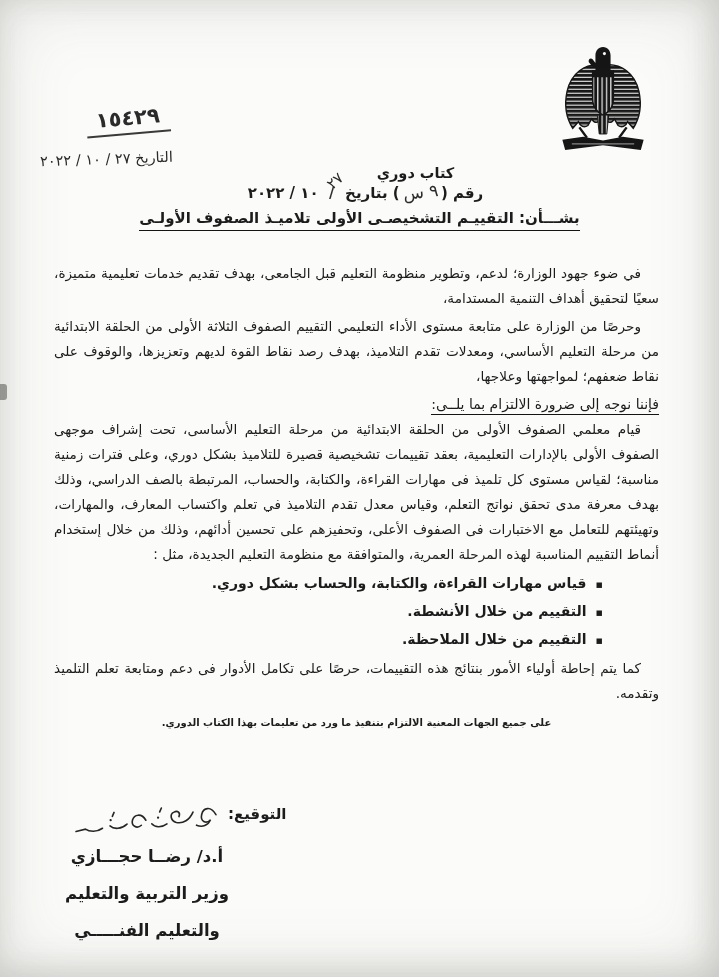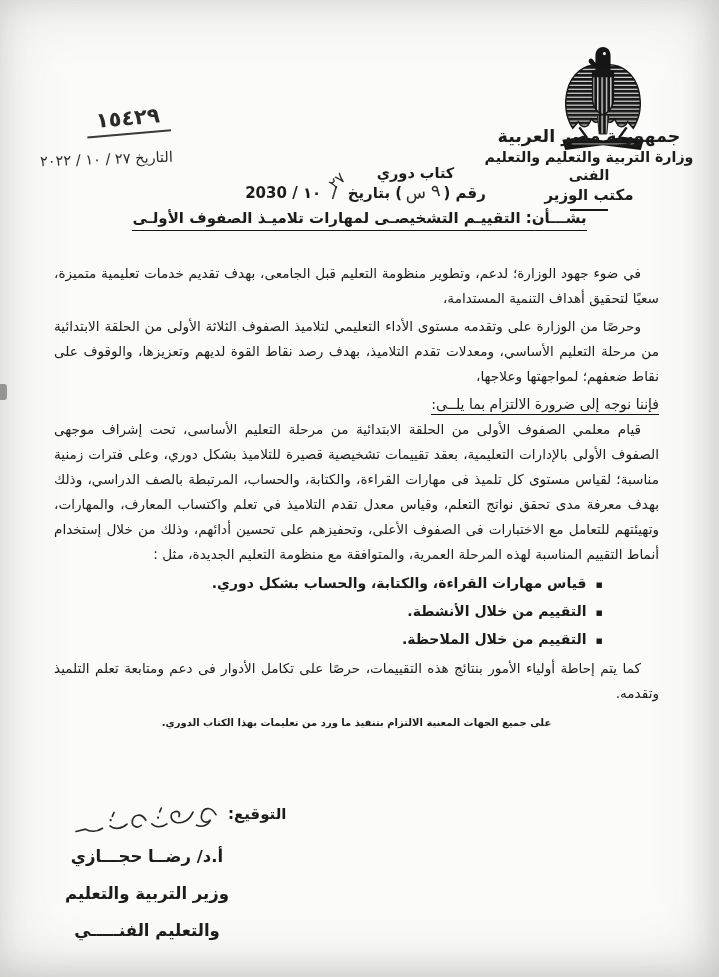--- a/index.html
+++ b/index.html
@@ -78,43 +78,37 @@
       <circle cx="56.5" cy="12" r="1.6" fill="#fbfbf9"></circle>
       <path d="M44 30 L66 30 L66 60 C66 69 60 75 55 77 C50 75 44 69 44 60 Z" fill="url(#vt)" stroke="#161616" stroke-width="1.5"></path>
       <rect x="44" y="30" width="22" height="7" fill="#161616"></rect>
       <path d="M49 77 L61 77 L59 97 L51 97 Z" fill="url(#vt)" stroke="#161616" stroke-width="1"></path>
       <path d="M30 90 L38 101 M80 90 L72 101" stroke="#161616" stroke-width="2.5"></path>
       <path d="M12 103 L34 100 L55 104 L76 100 L98 103 L95 114 L55 109 L15 114 Z" fill="#161616"></path>
       <path d="M22 107.5 L88 107.5" stroke="#fbfbf9" stroke-width="1" opacity=".65"></path>
     </svg>
   </div>
 
-  <div class="hdr">
-    <div class="l1">جمهورية مصر العربية</div>
-    <div class="l2">وزارة التربية والتعليم والتعليم الفنى</div>
-    <div class="l3">مكتب الوزير</div>
-    <div class="divider"></div>
-  </div>
 
   <div class="stamp-no hand">١٥٤٢٩</div>
   <div class="stamp-date hand">التاريخ ٢٧ / ١٠ / ٢٠٢٢</div>
 
   <div class="center-head">
     <div class="ltr-type">كتاب دوري</div>
     <div class="num-line">
       <span>رقم (</span><span class="hw-num hand">٩ س</span><span>) بتاريخ</span>
       <span class="slash-wrap"><span class="printed">/</span><span class="hw-day hand">٢٧</span></span>
-      <span>١٠ / 2030</span>
+      <span>١٠ / ٢٠٢٢</span>
     </div>
-    <div><span class="subject">بشـــأن: التقييـم التشخيصـى لمهارات تلاميـذ الصفوف الأولـى</span></div>
+    <div><span class="subject">بشـــأن: التقييـم التشخيصـى الأولى تلاميـذ الصفوف الأولـى</span></div>
   </div>
 
   <div class="body">
     <p class="para">في ضوء جهود الوزارة؛ لدعم، وتطوير منظومة التعليم قبل الجامعى، بهدف تقديم خدمات تعليمية متميزة، سعيًا لتحقيق أهداف التنمية المستدامة،</p>
-    <p class="para">وحرصًا من الوزارة على وتقدمه مستوى الأداء التعليمي لتلاميذ الصفوف الثلاثة الأولى من الحلقة الابتدائية من مرحلة التعليم الأساسي، ومعدلات تقدم التلاميذ، بهدف رصد نقاط القوة لديهم وتعزيزها، والوقوف على نقاط ضعفهم؛ لمواجهتها وعلاجها،</p>
+    <p class="para">وحرصًا من الوزارة على متابعة مستوى الأداء التعليمي التقييم الصفوف الثلاثة الأولى من الحلقة الابتدائية من مرحلة التعليم الأساسي، ومعدلات تقدم التلاميذ، بهدف رصد نقاط القوة لديهم وتعزيزها، والوقوف على نقاط ضعفهم؛ لمواجهتها وعلاجها،</p>
     <p class="para directive"><span>فإننا نوجه إلى ضرورة الالتزام بما يلــى:</span></p>
     <p class="para">قيام معلمي الصفوف الأولى من الحلقة الابتدائية من مرحلة التعليم الأساسى، تحت إشراف موجهى الصفوف الأولى بالإدارات التعليمية، بعقد تقييمات تشخيصية قصيرة للتلاميذ بشكل دوري، وعلى فترات زمنية مناسبة؛ لقياس مستوى كل تلميذ فى مهارات القراءة، والكتابة، والحساب، المرتبطة بالصف الدراسي، وذلك بهدف معرفة مدى تحقق نواتج التعلم، وقياس معدل تقدم التلاميذ في تعلم واكتساب المعارف، والمهارات، وتهيئتهم للتعامل مع الاختبارات فى الصفوف الأعلى، وتحفيزهم على تحسين أدائهم، وذلك من خلال إستخدام أنماط التقييم المناسبة لهذه المرحلة العمرية، والمتوافقة مع منظومة التعليم الجديدة، مثل :</p>
     <ul class="bullets">
       <li class="b">
           <span class="marker">▪</span>
           <span>قياس مهارات القراءة، والكتابة، والحساب بشكل دوري.</span>
         </li>
       <li class="b">
           <span class="marker">▪</span>
           <span>التقييم من خلال الأنشطة.</span>

